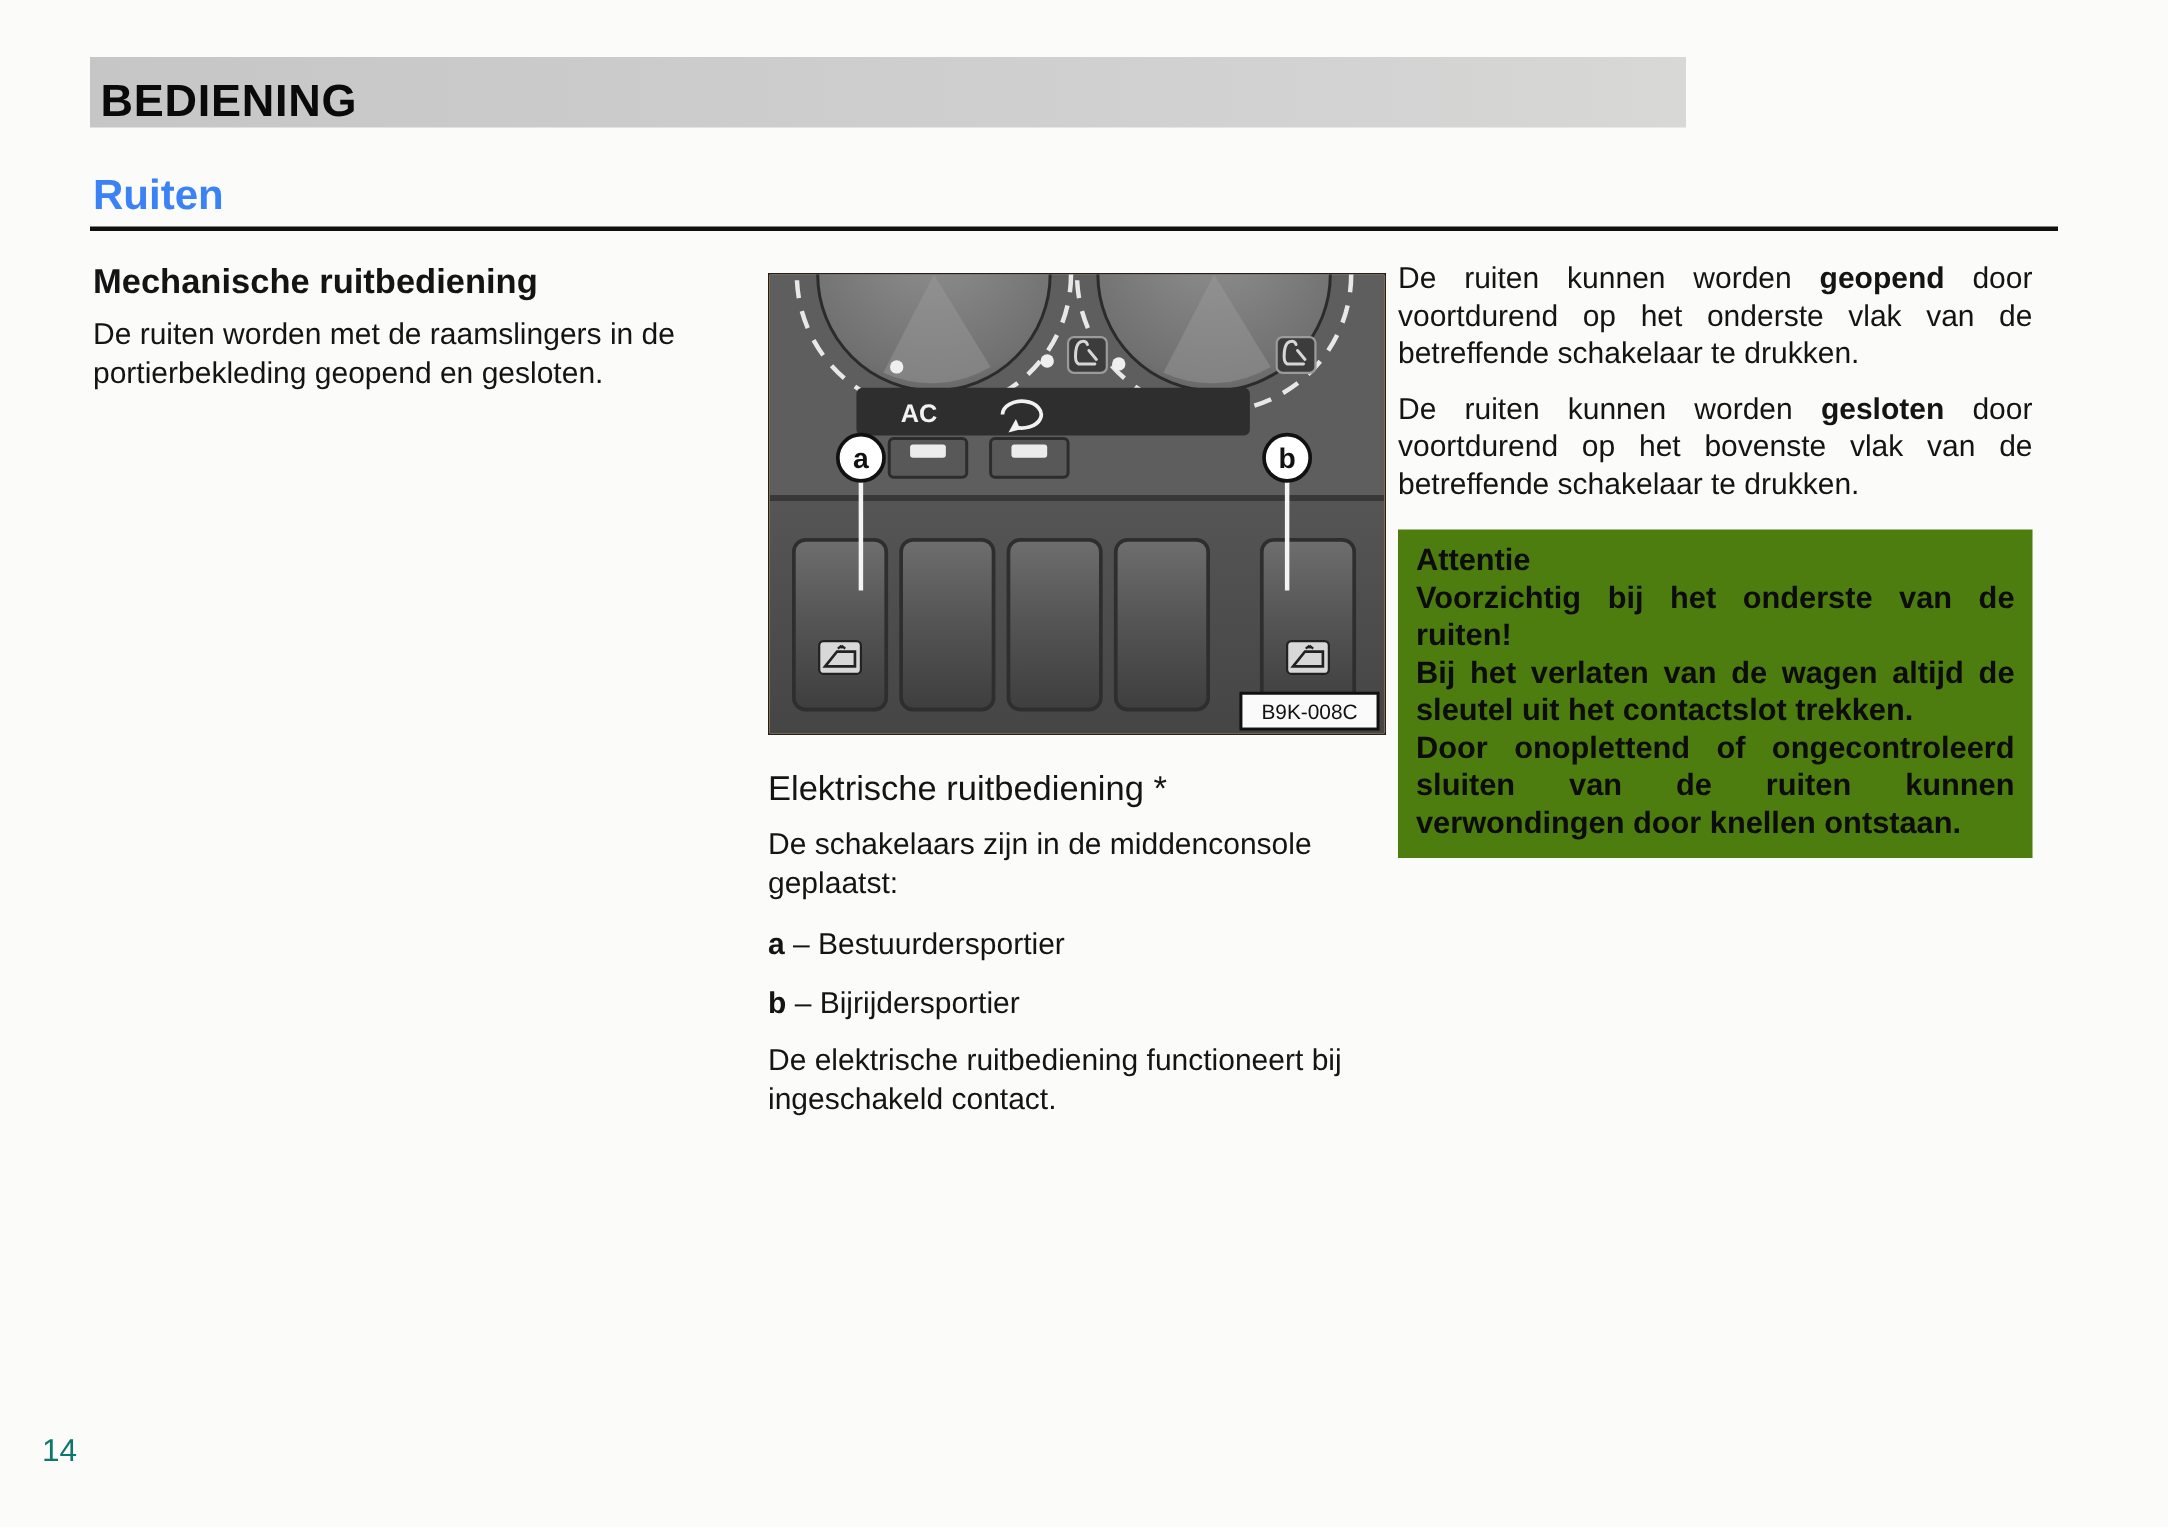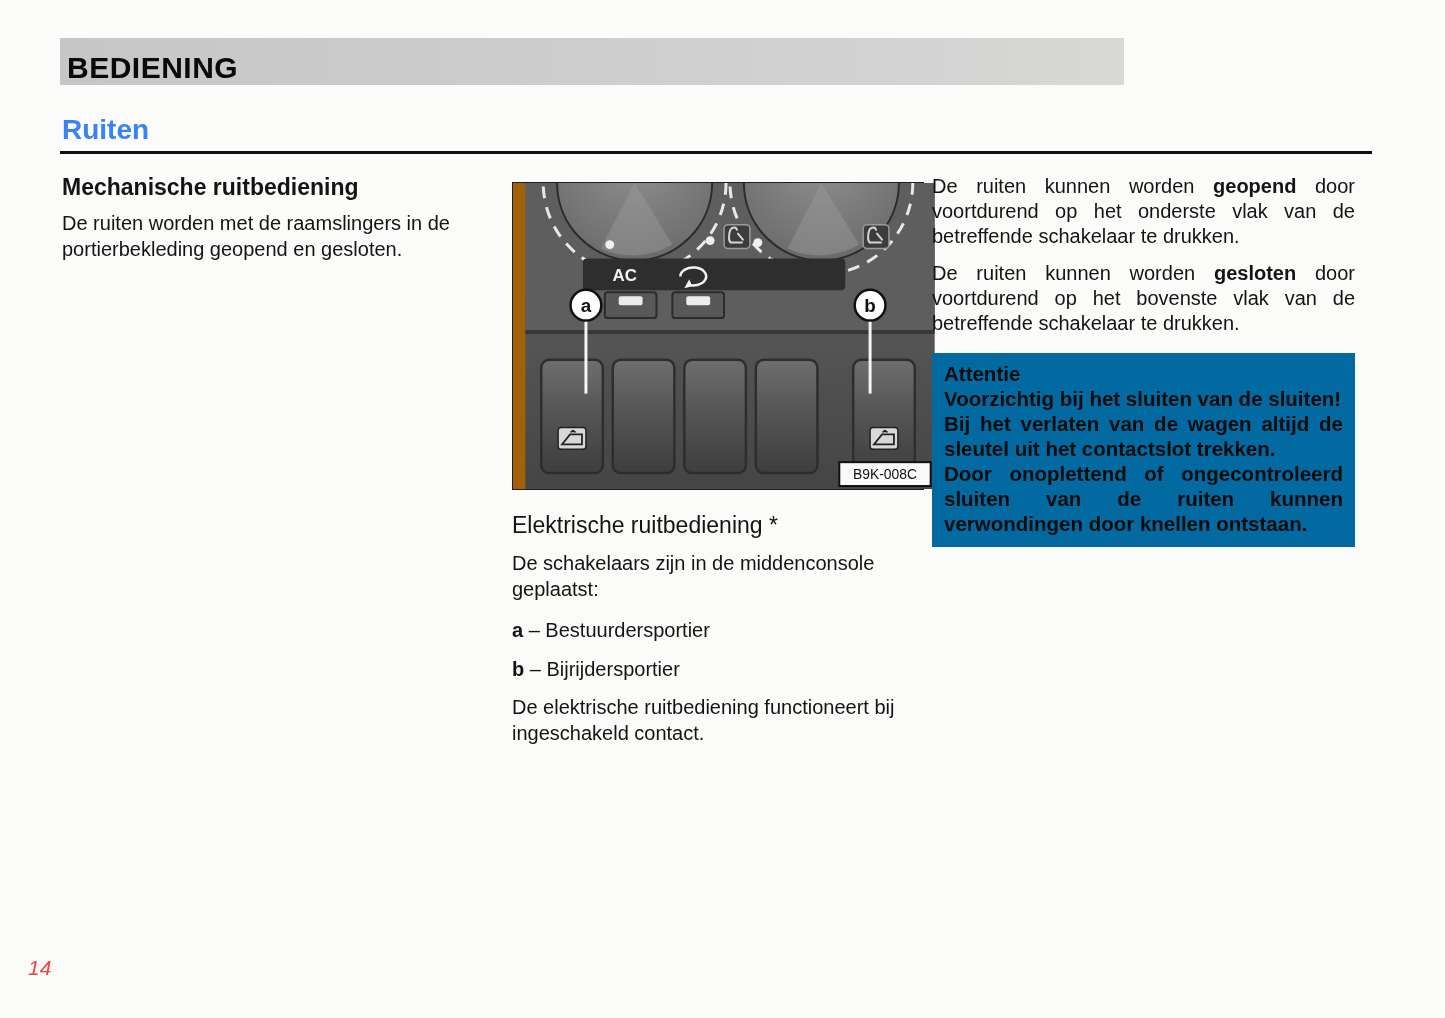--- a/index.html
+++ b/index.html
@@ -18,36 +18,36 @@
   }
   .header-title { font-size:30px; font-weight:bold; letter-spacing:.5px; padding-left:7px; color:#0a0a0a; }
   .section-title { position:absolute; left:62px; top:114px; font-size:28px; font-weight:bold; color:#3b82f6; }
   .section-rule { position:absolute; left:60px; top:151px; width:1312px; height:3px; background:#101010; }
 
   .col-left { position:absolute; left:62px; top:174px; width:426px; }
   .col-left h3 { font-size:23px; font-weight:bold; margin-bottom:10px; }
   .col-left p { font-size:20px; line-height:1.28; }
 
   .col-center { position:absolute; left:512px; top:182px; width:412px; }
-  .figure { width:412px; height:308px; border:1px solid #1f1f1f; background:#a16207;padding-left:12px; }
+  .figure { width:412px; height:308px; border:1px solid #1f1f1f; background:#fdba74; }
   .fig-svg { display:block; }
   .col-center h3 { font-size:23px; font-weight:normal; margin-top:22px; margin-bottom:12px; }
   .col-center p { font-size:20px; line-height:1.28; }
   .col-center .intro { margin-bottom:16px; }
   .col-center .kv { margin-bottom:13px; }
   .col-center .kv b { font-weight:bold; }
   .col-center .outro { margin-top:4px; }
 
   .col-right { position:absolute; left:932px; top:174px; width:423px; }
   .col-right p.body { font-size:20px; line-height:1.24; text-align:justify; margin-bottom:13px; }
   .col-right b { font-weight:bold; }
-  .attention { background:#0369a1; margin-top:17px; padding:8px 12px 11px 12px; }
+  .attention { background:#4d7c0f; margin-top:17px; padding:8px 12px 11px 12px; }
   .attention p { font-size:20.5px; font-weight:bold; line-height:1.22; text-align:justify; color:#0c0c0c; }
 
-  .page-number { position:absolute; left:28px; top:956px; font-size:21px; color:#ef4444;font-style:italic; }
+  .page-number { position:absolute; left:28px; top:956px; font-size:21px; color:#0f766e; }
 </style>
 </head>
 <body>
 
 <div class="page">
 
   <div class="header-bar">
     <span class="header-title">BEDIENING</span>
   </div>
 
@@ -164,21 +164,21 @@
     <p class="kv"><b>b</b><span> – Bijrijdersportier</span></p>
     <p class="outro">De elektrische ruitbediening functioneert bij ingeschakeld contact.</p>
   </div>
 
   <div class="col-right">
     <p class="body"><span>De ruiten kunnen worden </span><b>geopend</b><span> door voortdurend op het onderste vlak van de betreffende schakelaar te drukken.</span></p>
     <p class="body"><span>De ruiten kunnen worden </span><b>gesloten</b><span> door voortdurend op het bovenste vlak van de betreffende schakelaar te drukken.</span></p>
 
     <div class="attention">
       <p>Attentie</p>
-      <p>Voorzichtig bij het sluiten van de sluiten!</p>
+      <p>Voorzichtig bij het onderste van de ruiten!</p>
       <p>Bij het verlaten van de wagen altijd de sleutel uit het contactslot trekken.</p>
       <p>Door onoplettend of ongecontroleerd sluiten van de ruiten kunnen verwondingen door knellen ontstaan.</p>
     </div>
   </div>
 
   <div class="page-number">14</div>
 
 </div>
 
 </body></html>

